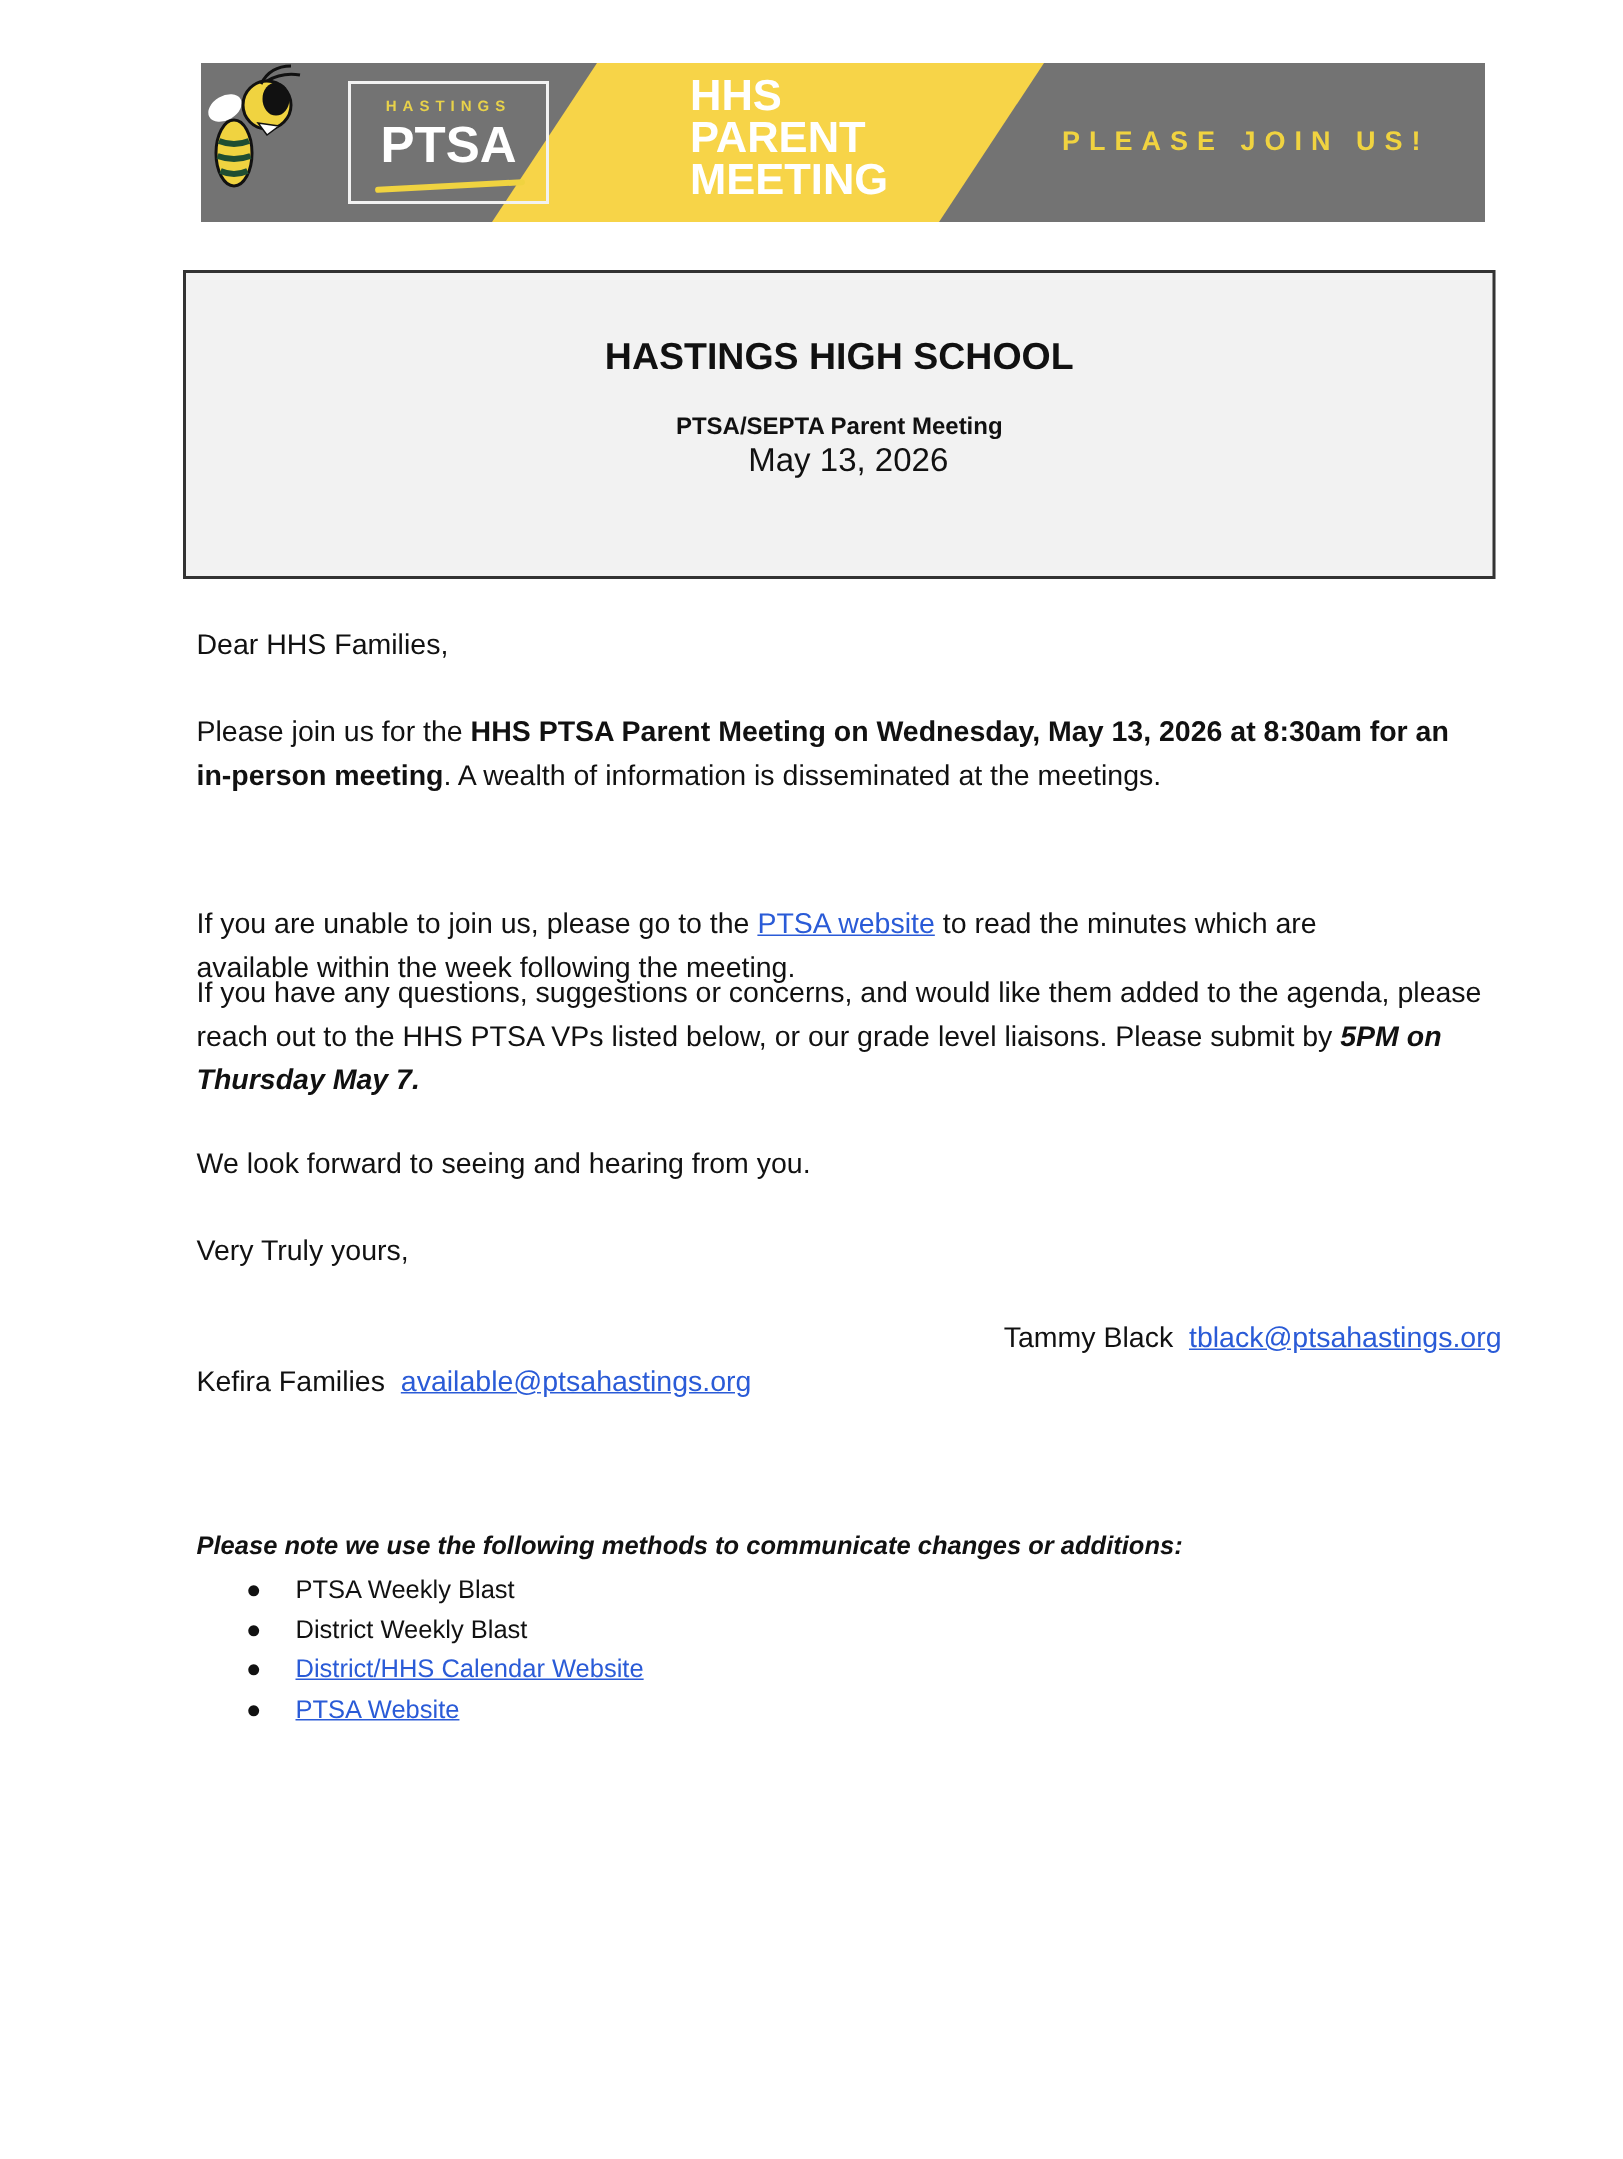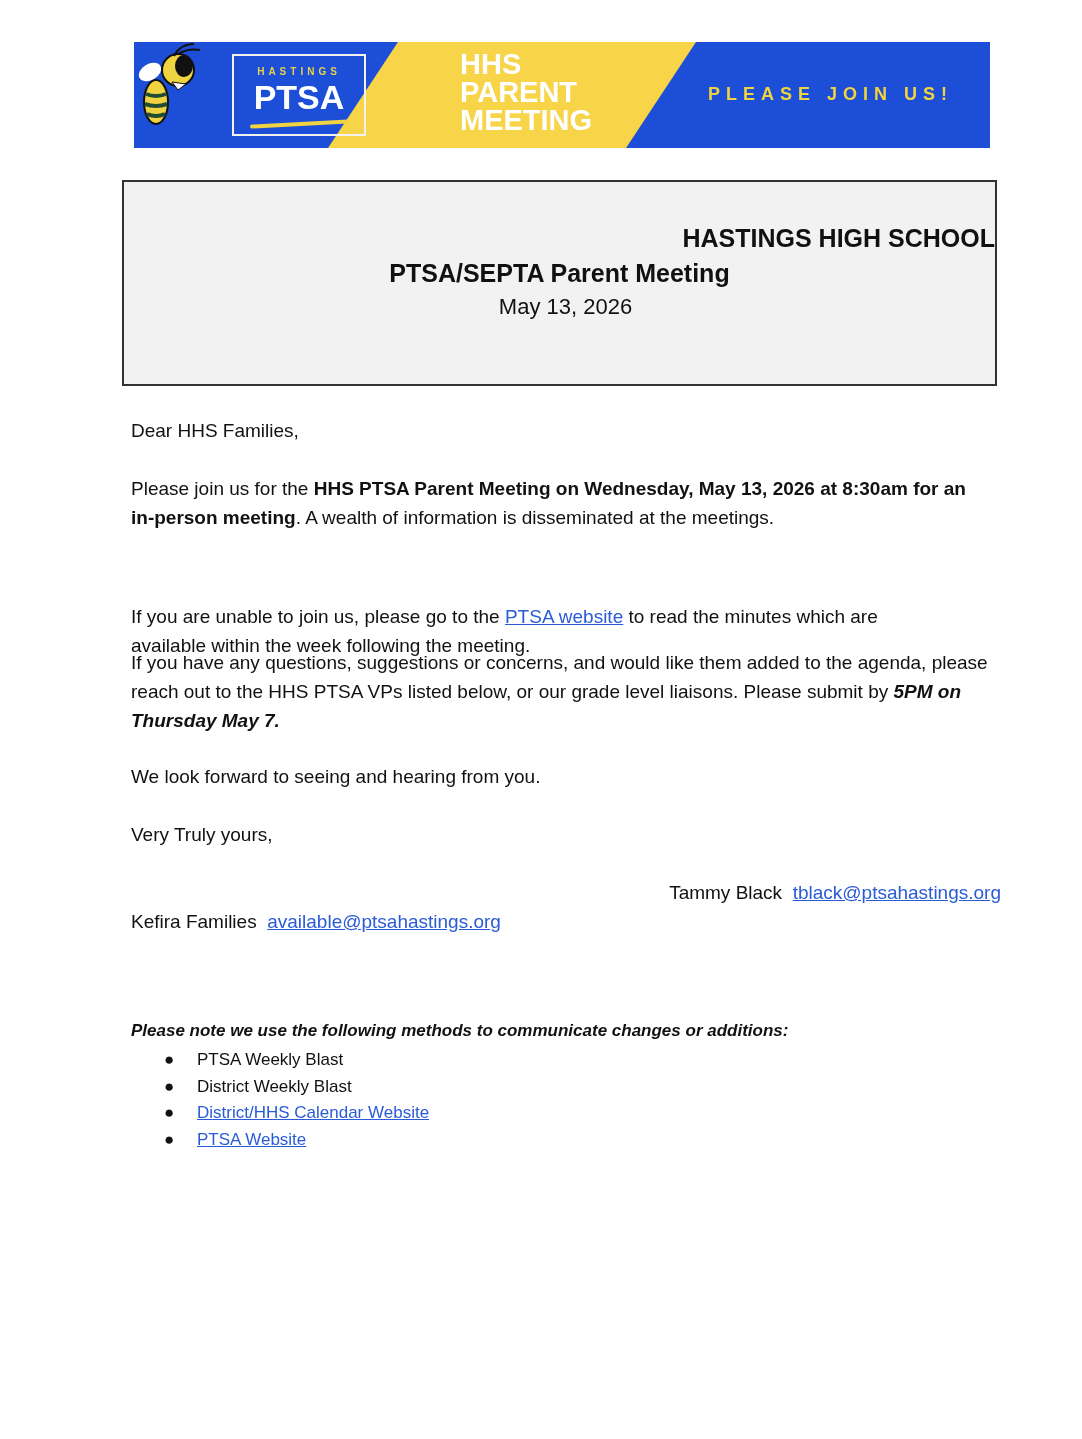--- a/index.html
+++ b/index.html
@@ -1,40 +1,40 @@
 <!DOCTYPE html>
 <html><head>
 <meta charset="utf-8">
 <style>
   html, body { margin: 0; padding: 0; background: #ffffff; }
   body { width: 1082px; height: 1439px; position: relative; overflow: hidden;
          font-family: "Liberation Sans", "DejaVu Sans", sans-serif; color: #111; }
   .banner { position: absolute; left: 134px; top: 42px; width: 856px; height: 106px;
-            background: #1d4ed8; overflow: hidden; }
+            background: #737373; overflow: hidden; }
   .banner svg { position: absolute; left: 0; top: 0; }
   .logo-box { position: absolute; left: 98px; top: 12px; width: 134px; height: 82px;
               border: 2px solid #f2f2f2; box-sizing: border-box; }
   .logo-small { position: absolute; left: 0; right: 0; top: 10px; text-align: center;
                 font-size: 10px; letter-spacing: 4px; color: #e8d24a; font-weight: bold; }
   .logo-big { position: absolute; left: 0; right: 0; top: 22px; text-align: center;
               font-size: 34px; font-weight: bold; color: #ffffff; letter-spacing: 0px; }
   .logo-swoosh { position: absolute; left: 16px; top: 66px; width: 100px; height: 4px;
                  background: #f0d340; border-radius: 2px; transform: rotate(-3deg); }
   .meeting-title { position: absolute; left: 282px; top: 8px; color: #ffffff;
                    font-weight: bold; font-size: 29px; line-height: 28px; margin-left: 44px; }
   .meeting-title div { white-space: nowrap; }
   .join { position: absolute; left: 574px; top: 42px; color: #f0d340; font-weight: bold;
           font-size: 18px; letter-spacing: 6px; white-space: nowrap; }
   .bee { position: absolute; left: 16px; top: 10px; }
 
   .header-box { position: absolute; left: 122px; top: 180px; width: 875px; height: 206px;
                 box-sizing: border-box; border: 2px solid #333; background: #f2f2f2;
                 text-align: center; }
-  .hb-line1 { position: absolute; left: 0; right: 0; top: 42px; font-size: 25px; font-weight: bold; text-align: right; }
-  .hb-line2 { position: absolute; left: 0; right: 0; top: 77px; font-size: 25px; font-weight: bold; }
+  .hb-line1 { position: absolute; left: 0; right: 0; top: 42px; font-size: 25px; font-weight: bold; }
+  .hb-line2 { position: absolute; left: 0; right: 0; top: 94px; font-size: 16px; font-weight: bold; }
   .hb-line3 { position: absolute; left: 0; right: 0; top: 112px; font-size: 22px; padding-left: 12px; }
   .hb-line4 { position: absolute; left: 0; right: 0; top: 143px; font-size: 22px; }
 
   .body-text { position: absolute; left: 131px; width: 870px; font-size: 19px; line-height: 29px; }
   a.link { color: #2a5bd7; text-decoration: underline; }
   .bold { font-weight: bold; }
   .bi { font-weight: bold; font-style: italic; }
 
   .methods-heading { position: absolute; left: 131px; top: 1021px; font-size: 17px;
                      font-weight: bold; font-style: italic; }

